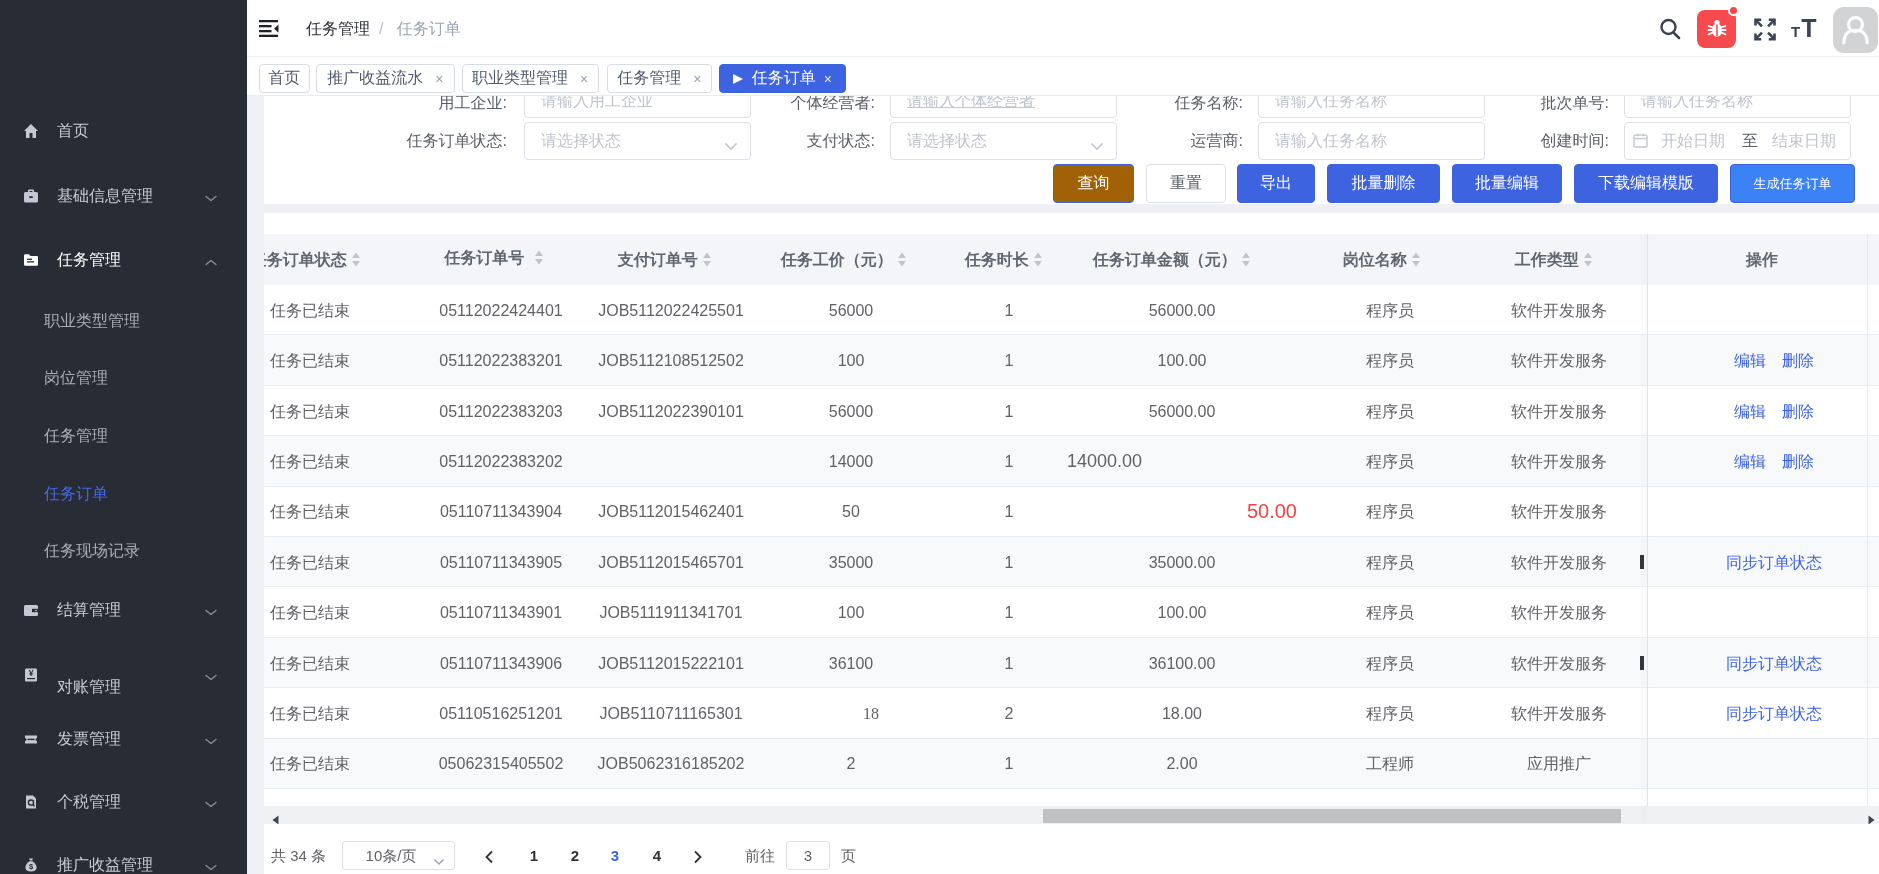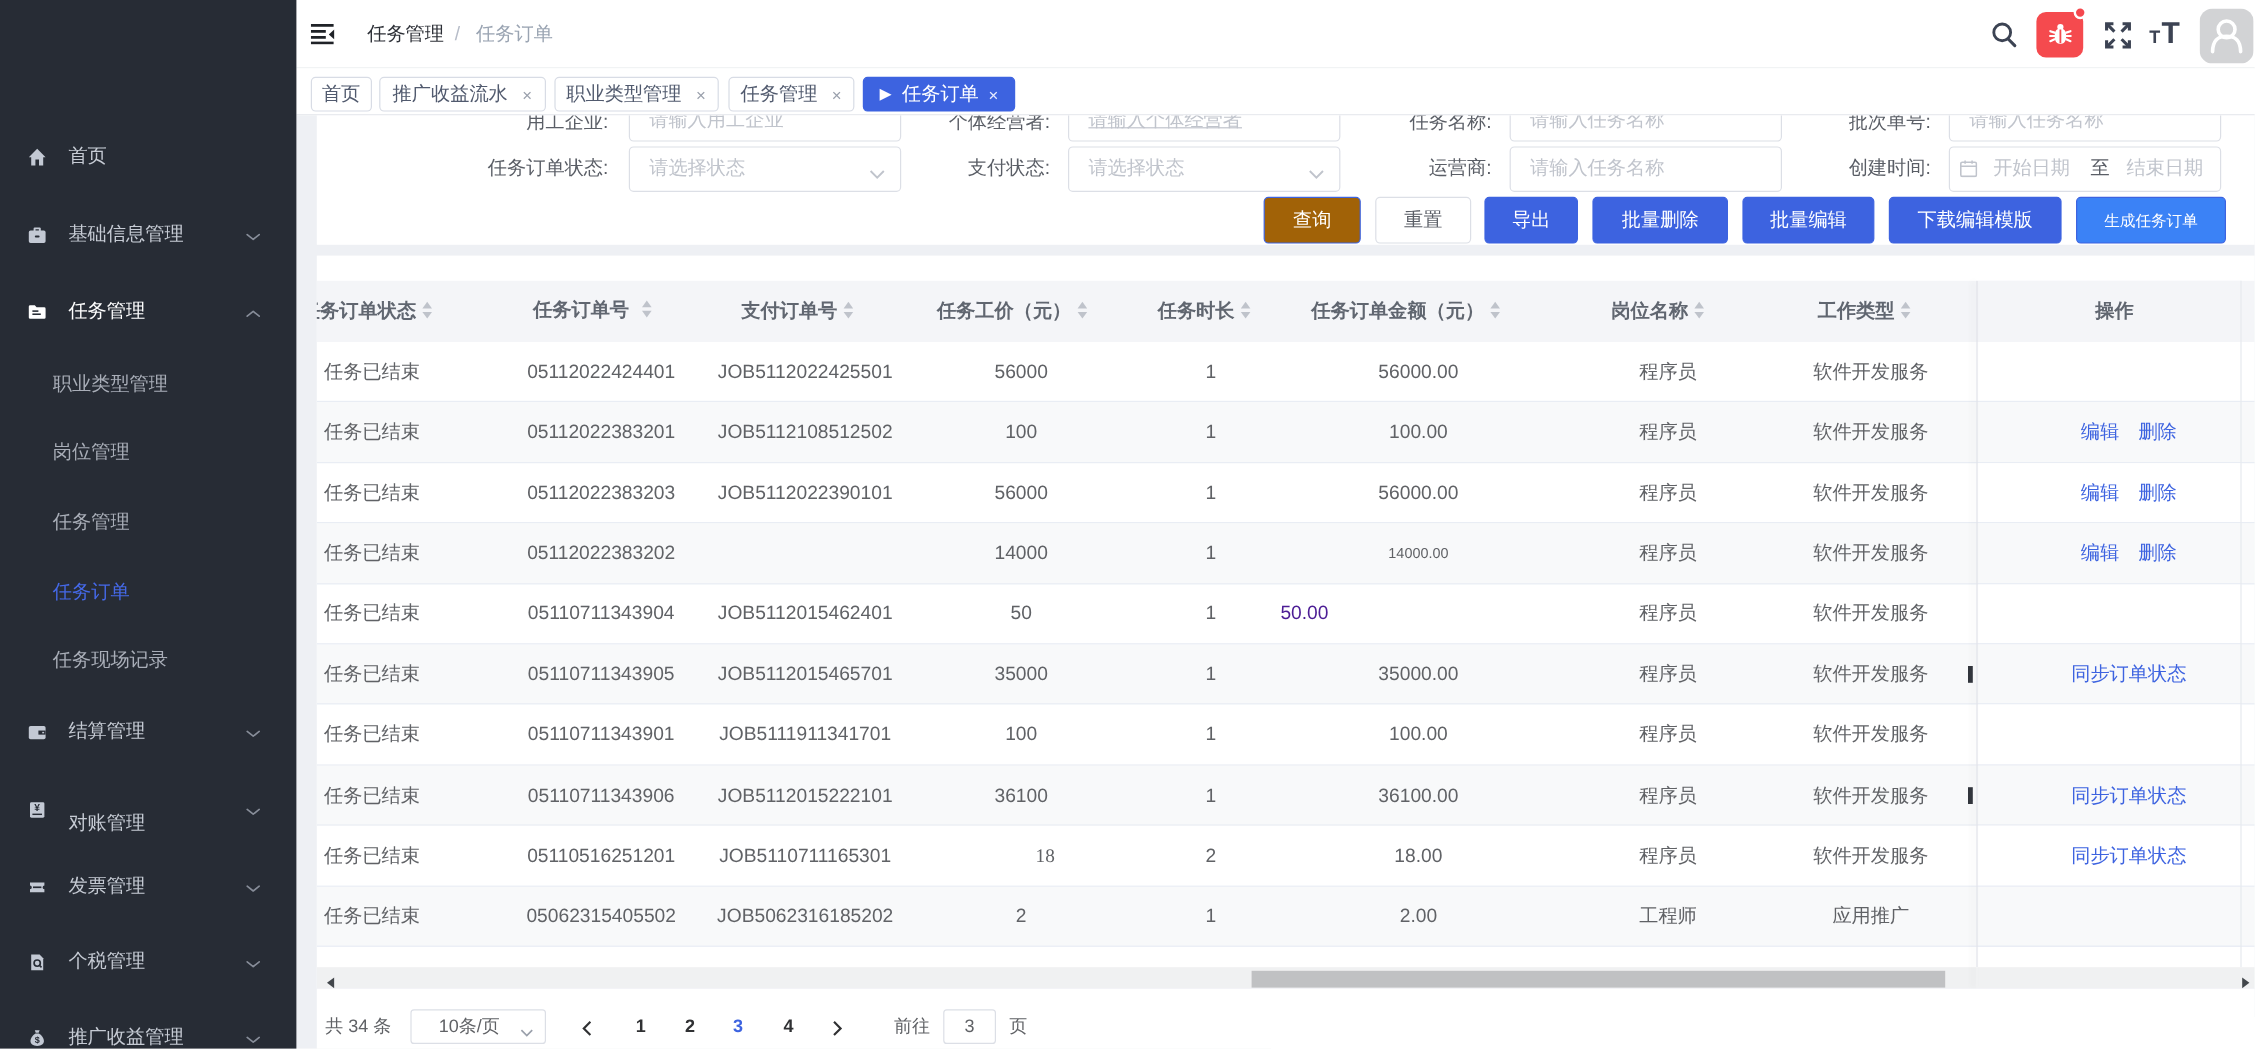--- a/index.html
+++ b/index.html
@@ -254,29 +254,29 @@
 <div class="abs" style="left:292px;top:187.5px;width:230px;height:21px;z-index:3;color:#606266;font-size:16px;text-align:center;line-height:21px;white-space:nowrap;">JOB5112022390101</div>
 <div class="abs" style="left:472px;top:187.5px;width:230px;height:21px;z-index:3;color:#606266;font-size:16px;text-align:center;line-height:21px;white-space:nowrap;">56000</div>
 <div class="abs" style="left:630px;top:187.5px;width:230px;height:21px;z-index:3;color:#606266;font-size:16px;text-align:center;line-height:21px;white-space:nowrap;">1</div>
 <div class="abs" style="left:803px;top:187.5px;width:230px;height:21px;z-index:3;color:#606266;font-size:16px;text-align:center;line-height:21px;white-space:nowrap;">56000.00</div>
 <div class="abs" style="left:1011px;top:187.5px;width:230px;height:21px;z-index:3;color:#606266;font-size:16px;text-align:center;line-height:21px;white-space:nowrap;">程序员</div>
 <div class="abs" style="left:1180px;top:187.5px;width:230px;height:21px;z-index:3;color:#606266;font-size:16px;text-align:center;line-height:21px;white-space:nowrap;">软件开发服务</div>
 <div class="abs" style="left:-69px;top:237.89999999999998px;width:230px;height:21px;z-index:3;color:#606266;font-size:16px;text-align:center;line-height:21px;white-space:nowrap;">任务已结束</div>
 <div class="abs" style="left:122px;top:237.89999999999998px;width:230px;height:21px;z-index:3;color:#606266;font-size:16px;text-align:center;line-height:21px;white-space:nowrap;">05112022383202</div>
 <div class="abs" style="left:472px;top:237.89999999999998px;width:230px;height:21px;z-index:3;color:#606266;font-size:16px;text-align:center;line-height:21px;white-space:nowrap;">14000</div>
 <div class="abs" style="left:630px;top:237.89999999999998px;width:230px;height:21px;z-index:3;color:#606266;font-size:16px;text-align:center;line-height:21px;white-space:nowrap;">1</div>
-<div class="abs" style="left:803px;top:237.89999999999998px;width:230px;height:21px;z-index:3;color:#606266;font-size:12px;text-align:center;line-height:21px;white-space:nowrap;">14000.00</div>
+<div class="abs" style="left:803px;top:237.89999999999998px;width:230px;height:21px;z-index:3;color:#606266;font-size:18px;text-align:left;line-height:21px;white-space:nowrap;">14000.00</div>
 <div class="abs" style="left:1011px;top:237.89999999999998px;width:230px;height:21px;z-index:3;color:#606266;font-size:16px;text-align:center;line-height:21px;white-space:nowrap;">程序员</div>
 <div class="abs" style="left:1180px;top:237.89999999999998px;width:230px;height:21px;z-index:3;color:#606266;font-size:16px;text-align:center;line-height:21px;white-space:nowrap;">软件开发服务</div>
 <div class="abs" style="left:-69px;top:288.3px;width:230px;height:21px;z-index:3;color:#606266;font-size:16px;text-align:center;line-height:21px;white-space:nowrap;">任务已结束</div>
 <div class="abs" style="left:122px;top:288.3px;width:230px;height:21px;z-index:3;color:#606266;font-size:16px;text-align:center;line-height:21px;white-space:nowrap;">05110711343904</div>
 <div class="abs" style="left:292px;top:288.3px;width:230px;height:21px;z-index:3;color:#606266;font-size:16px;text-align:center;line-height:21px;white-space:nowrap;">JOB5112015462401</div>
 <div class="abs" style="left:472px;top:288.3px;width:230px;height:21px;z-index:3;color:#606266;font-size:16px;text-align:center;line-height:21px;white-space:nowrap;">50</div>
 <div class="abs" style="left:630px;top:288.3px;width:230px;height:21px;z-index:3;color:#606266;font-size:16px;text-align:center;line-height:21px;white-space:nowrap;">1</div>
-<div class="abs" style="left:803px;top:288.3px;width:230px;height:21px;z-index:3;color:#4c1d95;font-size:16px;text-align:left;line-height:21px;white-space:nowrap;">50.00</div>
+<div class="abs" style="left:803px;top:288.3px;width:230px;height:21px;z-index:3;color:#ef4444;font-size:20px;text-align:right;line-height:21px;white-space:nowrap;">50.00</div>
 <div class="abs" style="left:1011px;top:288.3px;width:230px;height:21px;z-index:3;color:#606266;font-size:16px;text-align:center;line-height:21px;white-space:nowrap;">程序员</div>
 <div class="abs" style="left:1180px;top:288.3px;width:230px;height:21px;z-index:3;color:#606266;font-size:16px;text-align:center;line-height:21px;white-space:nowrap;">软件开发服务</div>
 <div class="abs" style="left:-69px;top:338.70000000000005px;width:230px;height:21px;z-index:3;color:#606266;font-size:16px;text-align:center;line-height:21px;white-space:nowrap;">任务已结束</div>
 <div class="abs" style="left:122px;top:338.70000000000005px;width:230px;height:21px;z-index:3;color:#606266;font-size:16px;text-align:center;line-height:21px;white-space:nowrap;">05110711343905</div>
 <div class="abs" style="left:292px;top:338.70000000000005px;width:230px;height:21px;z-index:3;color:#606266;font-size:16px;text-align:center;line-height:21px;white-space:nowrap;">JOB5112015465701</div>
 <div class="abs" style="left:472px;top:338.70000000000005px;width:230px;height:21px;z-index:3;color:#606266;font-size:16px;text-align:center;line-height:21px;white-space:nowrap;">35000</div>
 <div class="abs" style="left:630px;top:338.70000000000005px;width:230px;height:21px;z-index:3;color:#606266;font-size:16px;text-align:center;line-height:21px;white-space:nowrap;">1</div>
 <div class="abs" style="left:803px;top:338.70000000000005px;width:230px;height:21px;z-index:3;color:#606266;font-size:16px;text-align:center;line-height:21px;white-space:nowrap;">35000.00</div>
 <div class="abs" style="left:1011px;top:338.70000000000005px;width:230px;height:21px;z-index:3;color:#606266;font-size:16px;text-align:center;line-height:21px;white-space:nowrap;">程序员</div>
 <div class="abs" style="left:1180px;top:338.70000000000005px;width:230px;height:21px;z-index:3;color:#606266;font-size:16px;text-align:center;line-height:21px;white-space:nowrap;">软件开发服务</div>

